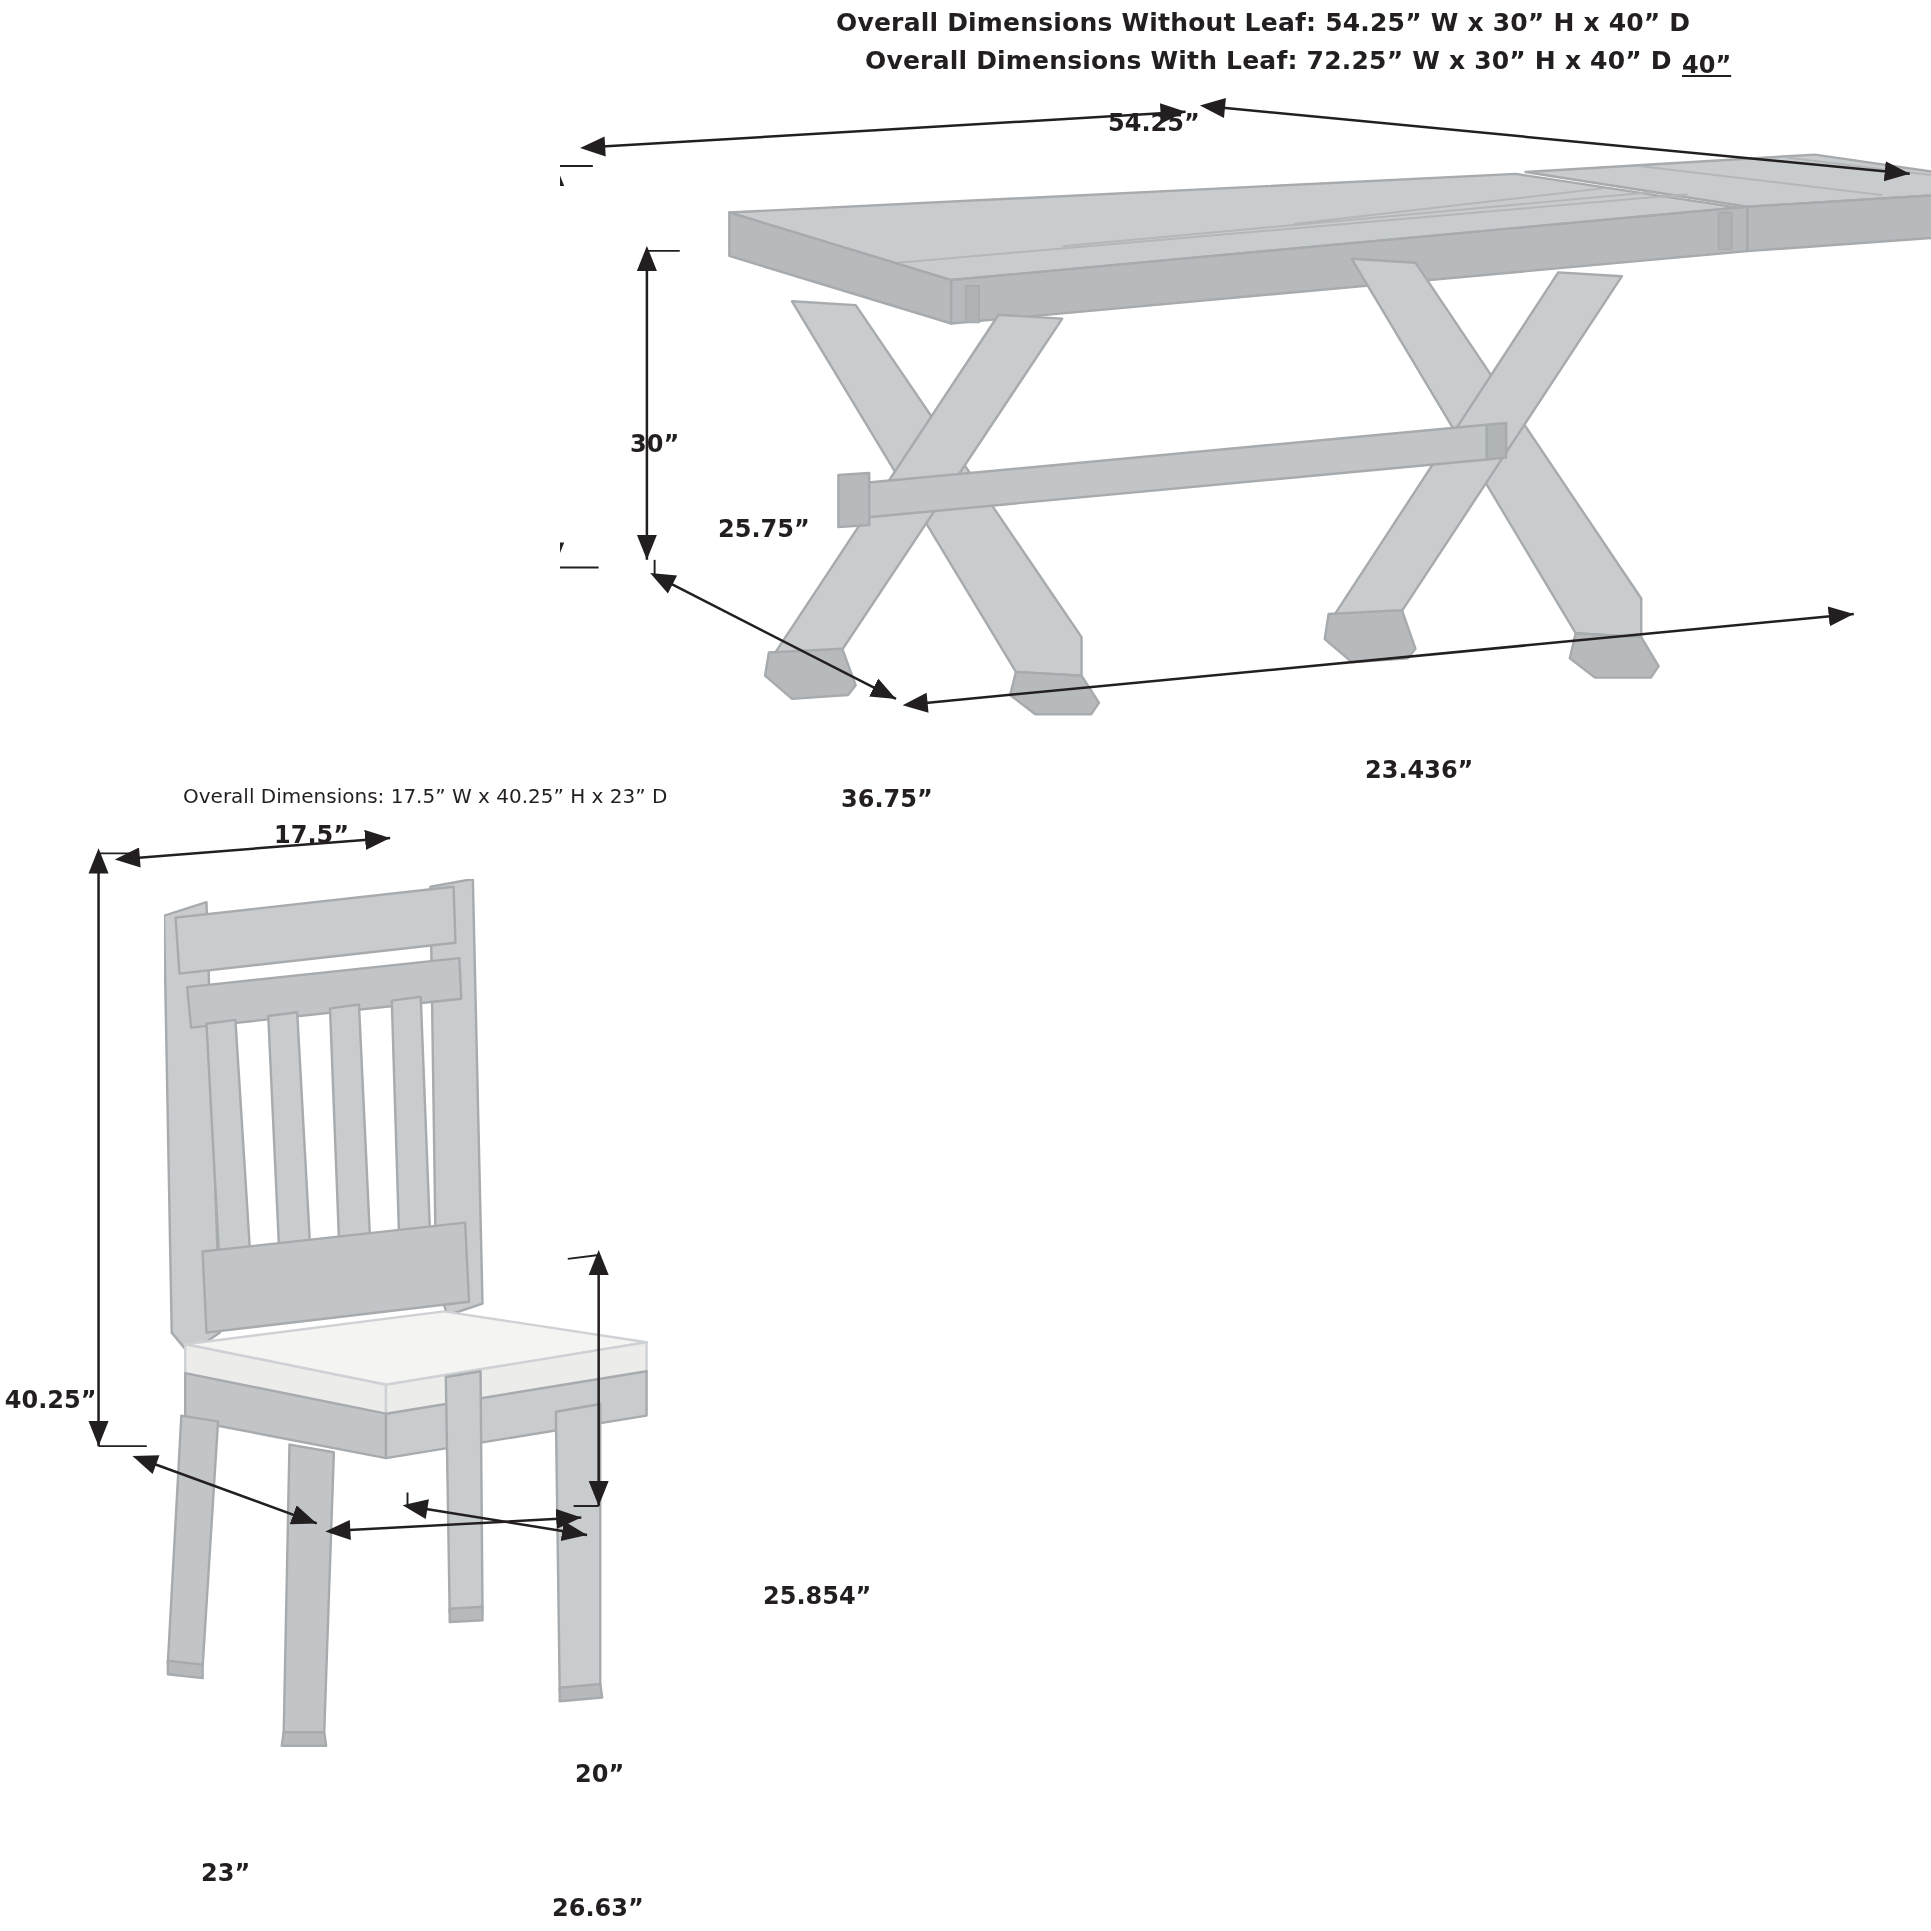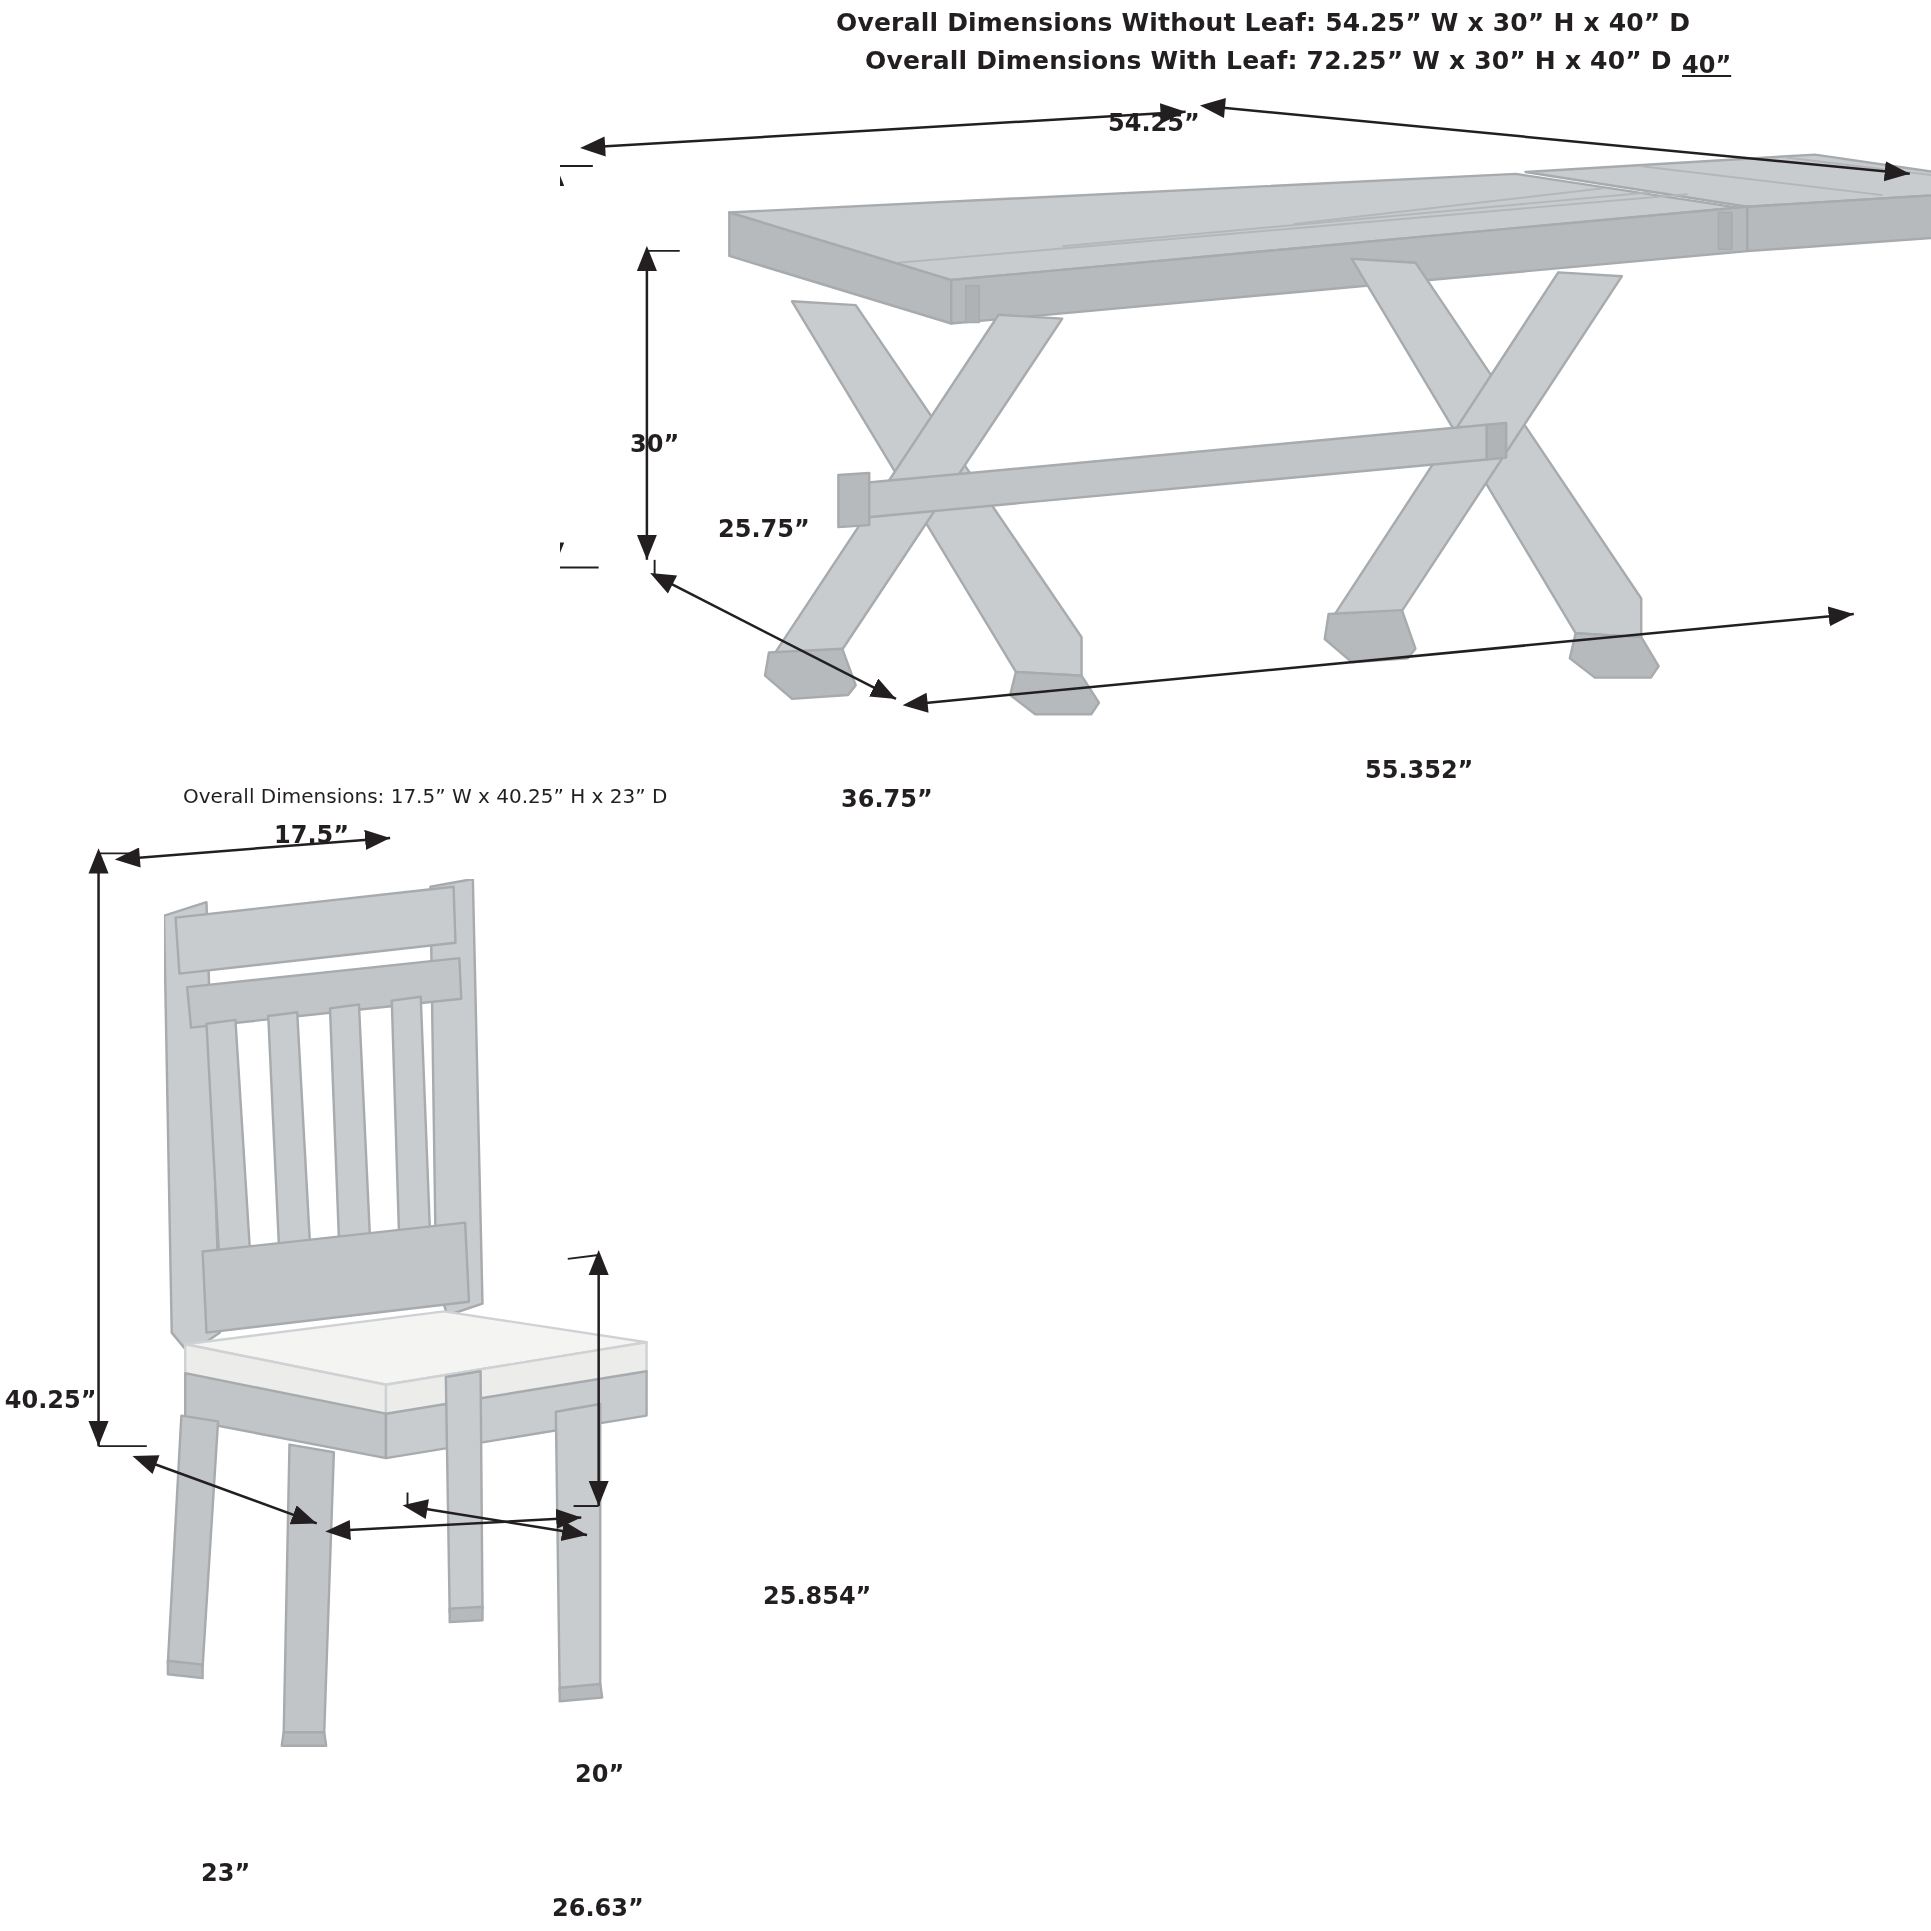--- a/index.html
+++ b/index.html
@@ -142,21 +142,21 @@
       <line x1="90" y1="180" x2="124" y2="180"></line>
       <line x1="98" y1="516" x2="98" y2="500"></line>
     </g>
   </svg>
 
   <div class="dimlbl lbl-topw">54.25”</div>
   <div class="dimlbl lbl-depth">40”</div>
   <div class="dimlbl lbl-30">30”</div>
   <div class="dimlbl lbl-2575">25.75”</div>
   <div class="dimlbl lbl-3675">36.75”</div>
-  <div class="dimlbl lbl-40125">55.352”</div>
+  <div class="dimlbl lbl-40125">23.436”</div>
 
   <svg style="position:absolute; left:164px; top:879px;" width="637" height="1052" viewBox="0 0 660 1090">
     <g stroke="#a7abae" stroke-width="2.5" stroke-linejoin="round">
 
       <polygon points="0,38 44,24 58,470 26,492 8,470" fill="#c9ccce"></polygon>
 
       <polygon points="276,8 320,0 330,440 294,452 282,420" fill="#c9ccce"></polygon>
 
       <polygon points="12,40 300,8 302,66 16,98" fill="#c9ccce"></polygon>
 

